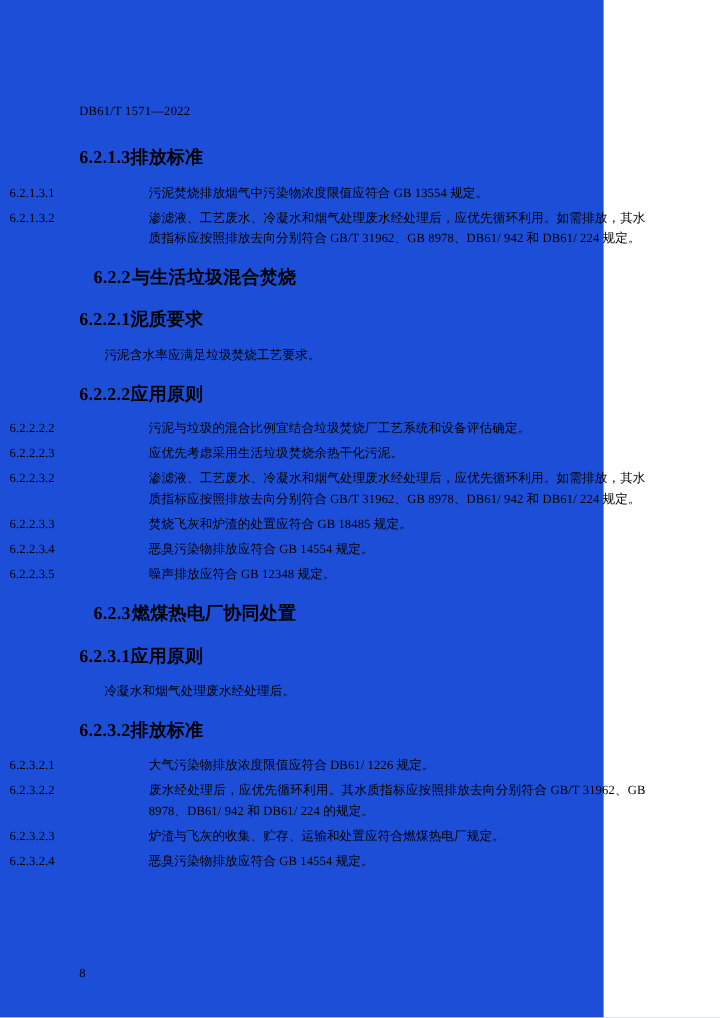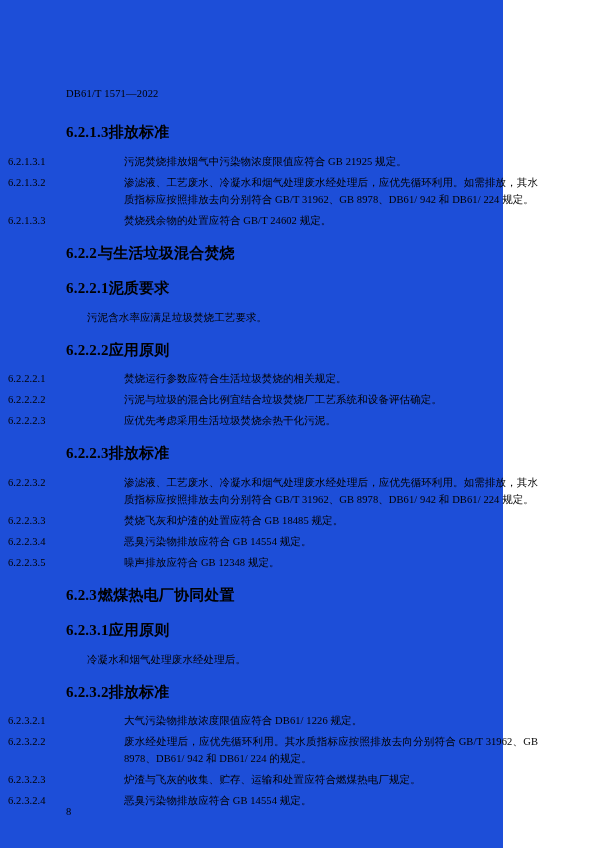--- a/index.html
+++ b/index.html
@@ -32,21 +32,21 @@
     font-size: 15px;
     font-weight: bold;
     margin: 13px 0 9px 0;
     line-height: 1.5;
     letter-spacing: 0.2px;
   }
   .heading .num {
     display: inline-block;
     min-width: 52px;
   }
-  .heading.lvl2 .num { min-width: 32px; }
+  .heading.lvl2 .num { min-width: 32px; margin-left: 12px; }
   .heading.lvl3 .num { min-width: 42px; }
   .para {
     font-size: 10.5px;
     line-height: 1.62;
     margin: 4px 0 4px 0;
     text-align: justify;
     letter-spacing: 0.1px;
   }
   .para .pnum {
     display: inline-block;
@@ -68,31 +68,28 @@
 </style>
 </head>
 <body>
 
 <div class="page">
 
   <div class="content">
     <div class="header">DB61/T 1571—2022</div>
     <div id="body-blocks">
         <div class="heading lvl3"><span class="num">6.2.1.3</span><span>排放标准</span></div>
-        <div class="para hang"><span class="pnum">6.2.1.3.1</span><span>污泥焚烧排放烟气中污染物浓度限值应符合 GB 21925 规定。</span></div>
+        <div class="para hang"><span class="pnum">6.2.1.3.1</span><span>污泥焚烧排放烟气中污染物浓度限值应符合 GB 13554 规定。</span></div>
         <div class="para hang"><span class="pnum">6.2.1.3.2</span><span>渗滤液、工艺废水、冷凝水和烟气处理废水经处理后，应优先循环利用。如需排放，其水质指标应按照排放去向分别符合 GB/T 31962、GB 8978、DB61/ 942 和 DB61/ 224 规定。</span></div>
-        <div class="para hang"><span class="pnum">6.2.1.3.3</span><span>焚烧残余物的处置应符合 GB/T 24602 规定。</span></div>
         <div class="heading lvl2"><span class="num">6.2.2</span><span>与生活垃圾混合焚烧</span></div>
         <div class="heading lvl3"><span class="num">6.2.2.1</span><span>泥质要求</span></div>
         <div class="para indent"><span>污泥含水率应满足垃圾焚烧工艺要求。</span></div>
         <div class="heading lvl3"><span class="num">6.2.2.2</span><span>应用原则</span></div>
-        <div class="para hang"><span class="pnum">6.2.2.2.1</span><span>焚烧运行参数应符合生活垃圾焚烧的相关规定。</span></div>
         <div class="para hang"><span class="pnum">6.2.2.2.2</span><span>污泥与垃圾的混合比例宜结合垃圾焚烧厂工艺系统和设备评估确定。</span></div>
         <div class="para hang"><span class="pnum">6.2.2.2.3</span><span>应优先考虑采用生活垃圾焚烧余热干化污泥。</span></div>
-        <div class="heading lvl3"><span class="num">6.2.2.3</span><span>排放标准</span></div>
         <div class="para hang"><span class="pnum">6.2.2.3.2</span><span>渗滤液、工艺废水、冷凝水和烟气处理废水经处理后，应优先循环利用。如需排放，其水质指标应按照排放去向分别符合 GB/T 31962、GB 8978、DB61/ 942 和 DB61/ 224 规定。</span></div>
         <div class="para hang"><span class="pnum">6.2.2.3.3</span><span>焚烧飞灰和炉渣的处置应符合 GB 18485 规定。</span></div>
         <div class="para hang"><span class="pnum">6.2.2.3.4</span><span>恶臭污染物排放应符合 GB 14554 规定。</span></div>
         <div class="para hang"><span class="pnum">6.2.2.3.5</span><span>噪声排放应符合 GB 12348 规定。</span></div>
         <div class="heading lvl2"><span class="num">6.2.3</span><span>燃煤热电厂协同处置</span></div>
         <div class="heading lvl3"><span class="num">6.2.3.1</span><span>应用原则</span></div>
         <div class="para indent"><span>冷凝水和烟气处理废水经处理后。</span></div>
         <div class="heading lvl3"><span class="num">6.2.3.2</span><span>排放标准</span></div>
         <div class="para hang"><span class="pnum">6.2.3.2.1</span><span>大气污染物排放浓度限值应符合 DB61/ 1226 规定。</span></div>
         <div class="para hang"><span class="pnum">6.2.3.2.2</span><span>废水经处理后，应优先循环利用。其水质指标应按照排放去向分别符合 GB/T 31962、GB 8978、DB61/ 942 和 DB61/ 224 的规定。</span></div>

